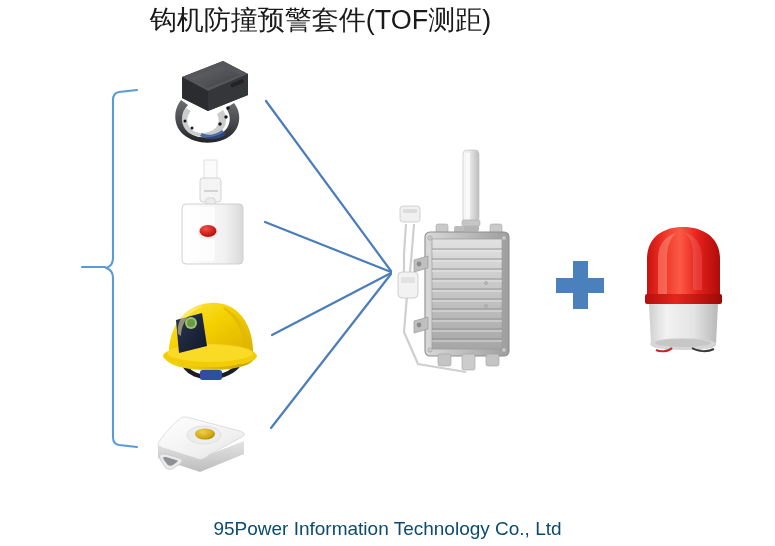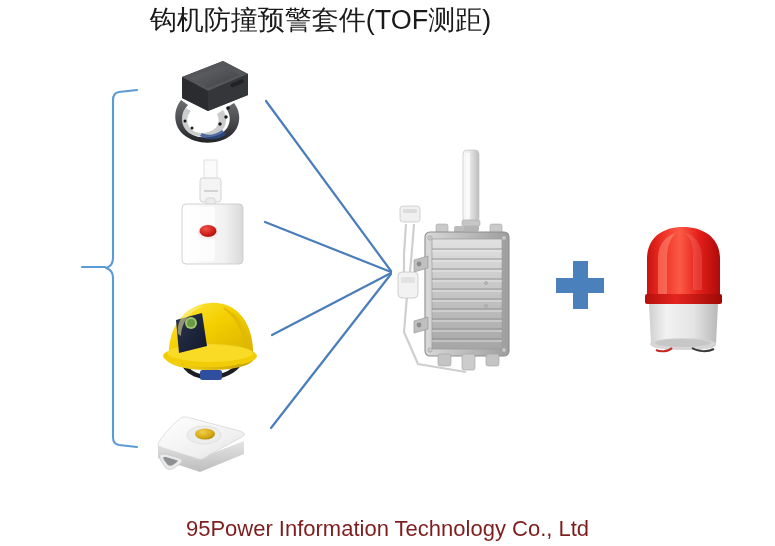--- a/index.html
+++ b/index.html
@@ -30,23 +30,23 @@
     color: #1a1a1a;
     letter-spacing: 0px;
     white-space: nowrap;
   }
   .footer-text {
     position: absolute;
     left: 0;
     top: 518px;
     width: 775px;
     text-align: center;
-    font-size: 22px;
+    font-size: 19px;
     line-height: 22px;
-    color: #7f1d1d;
+    color: #0c4a6e;
     white-space: nowrap;
   }
   .side-label {
     position: absolute;
     left: 5px;
     top: 251px;
     font-size: 22px;
     line-height: 28px;
     color: #111111;
     white-space: nowrap;

